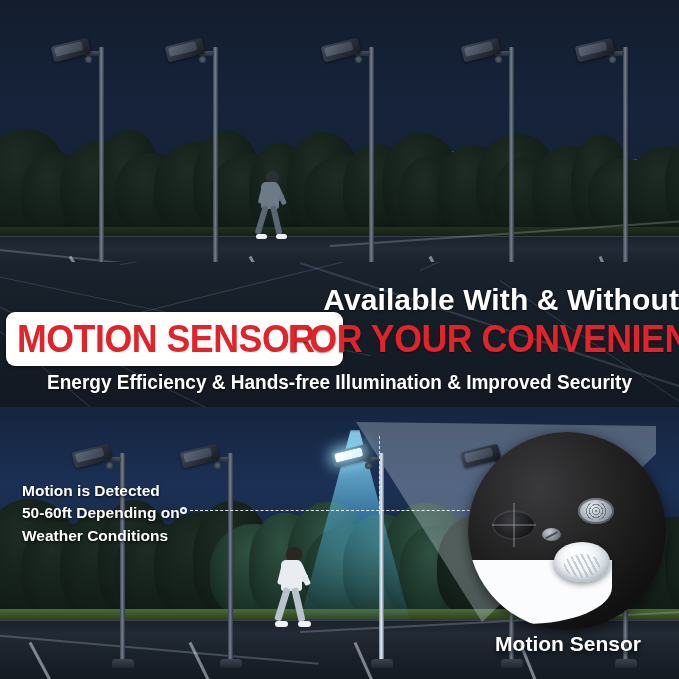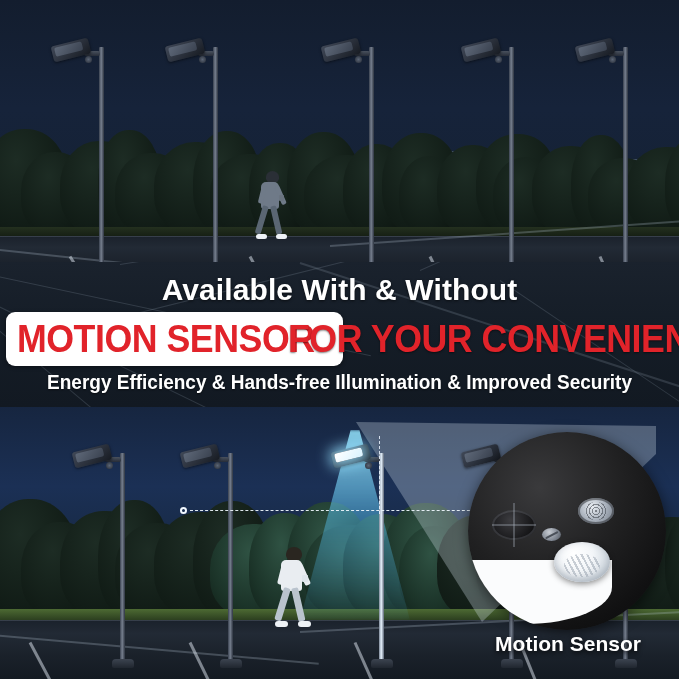--- a/index.html
+++ b/index.html
@@ -274,21 +274,21 @@
         <i style="left: -40px; top: 6px; width: 420px; height: 1px; transform: rotate(12deg);"></i>
         <i style="left: 120px; top: 2px; width: 520px; height: 1px; transform: rotate(-9deg);"></i>
         <i style="left: -30px; top: 30px; width: 360px; height: 1px; transform: rotate(26deg);"></i>
         <i style="left: 300px; top: 0px; width: 480px; height: 2px; transform: rotate(18deg);"></i>
         <i style="left: 420px; top: 8px; width: 320px; height: 1px; transform: rotate(-24deg);"></i>
         <i style="left: -20px; top: 52px; width: 300px; height: 1px; transform: rotate(40deg);"></i>
         <i style="left: 500px; top: 18px; width: 260px; height: 1px; transform: rotate(34deg);"></i>
         <i style="left: 60px; top: 70px; width: 420px; height: 1px; transform: rotate(-14deg);"></i>
       </div>
 
-    <div class="headline" style="top:13px;">Available With &amp; Without</div>
+    <div class="headline" style="top:23px;text-align:right;">Available With &amp; Without</div>
 
     <div class="bigline" style="top:50px;">
       <div class="badge">
         <span class="badge-text">MOTION SENSOR</span>
       </div>
       <div class="bigline-rest" style="left:288px;">FOR YOUR CONVENIENCE</div>
     </div>
 
     <div class="subline" style="top:110px;">Energy Efficiency &amp; Hands-free Illumination &amp; Improved Security</div>
   </div>
@@ -402,20 +402,25 @@
         <div class="p-shoe" style="left: 7.1px; top: 73.84px; width: 12.78px; height: 5.68px;"></div>
         <div class="p-shoe" style="left: 29.82px; top: 73.84px; width: 12.78px; height: 5.68px;"></div>
         <div class="" style="position: absolute; left: 34.08px; top: 28.4px; width: 5.68px; height: 7.1px; border-radius: 1px; background: rgb(223, 230, 236);"></div>
       </div>
 
     <div class="guide-v" style="left:379px; top:32px; height:78px;"></div>
     <div class="leader" style="left:190px; top:106px; width:300px;"></div>
     <div class="leader-dot" style="left:180px; top:103px;"></div>
   </div>
 
+  <div class="callout" style="left:22px; top:480px;">
+    <div>Motion is Detected</div>
+    <div>50-60ft Depending on</div>
+    <div>Weather Conditions</div>
+  </div>
 
   <div class="magnifier" style="left:468px; top:432px; width:198px; height:198px;">
     <div class="mag-body"></div>
     <div class="mag-white" style="left:-6px; top:128px; width:150px; height:64px; border-radius:0 0 60% 44%;"></div>
     <div class="gasket" style="left:24px; top:78px; width:44px; height:30px;">
         <i></i>
         <i class="b"></i>
       </div>
     <div class="screw" style="left:74px; top:96px; width:19px; height:13px;"></div>
     <div class="label-disc" style="left:110px; top:66px; width:36px; height:26px;"></div>

